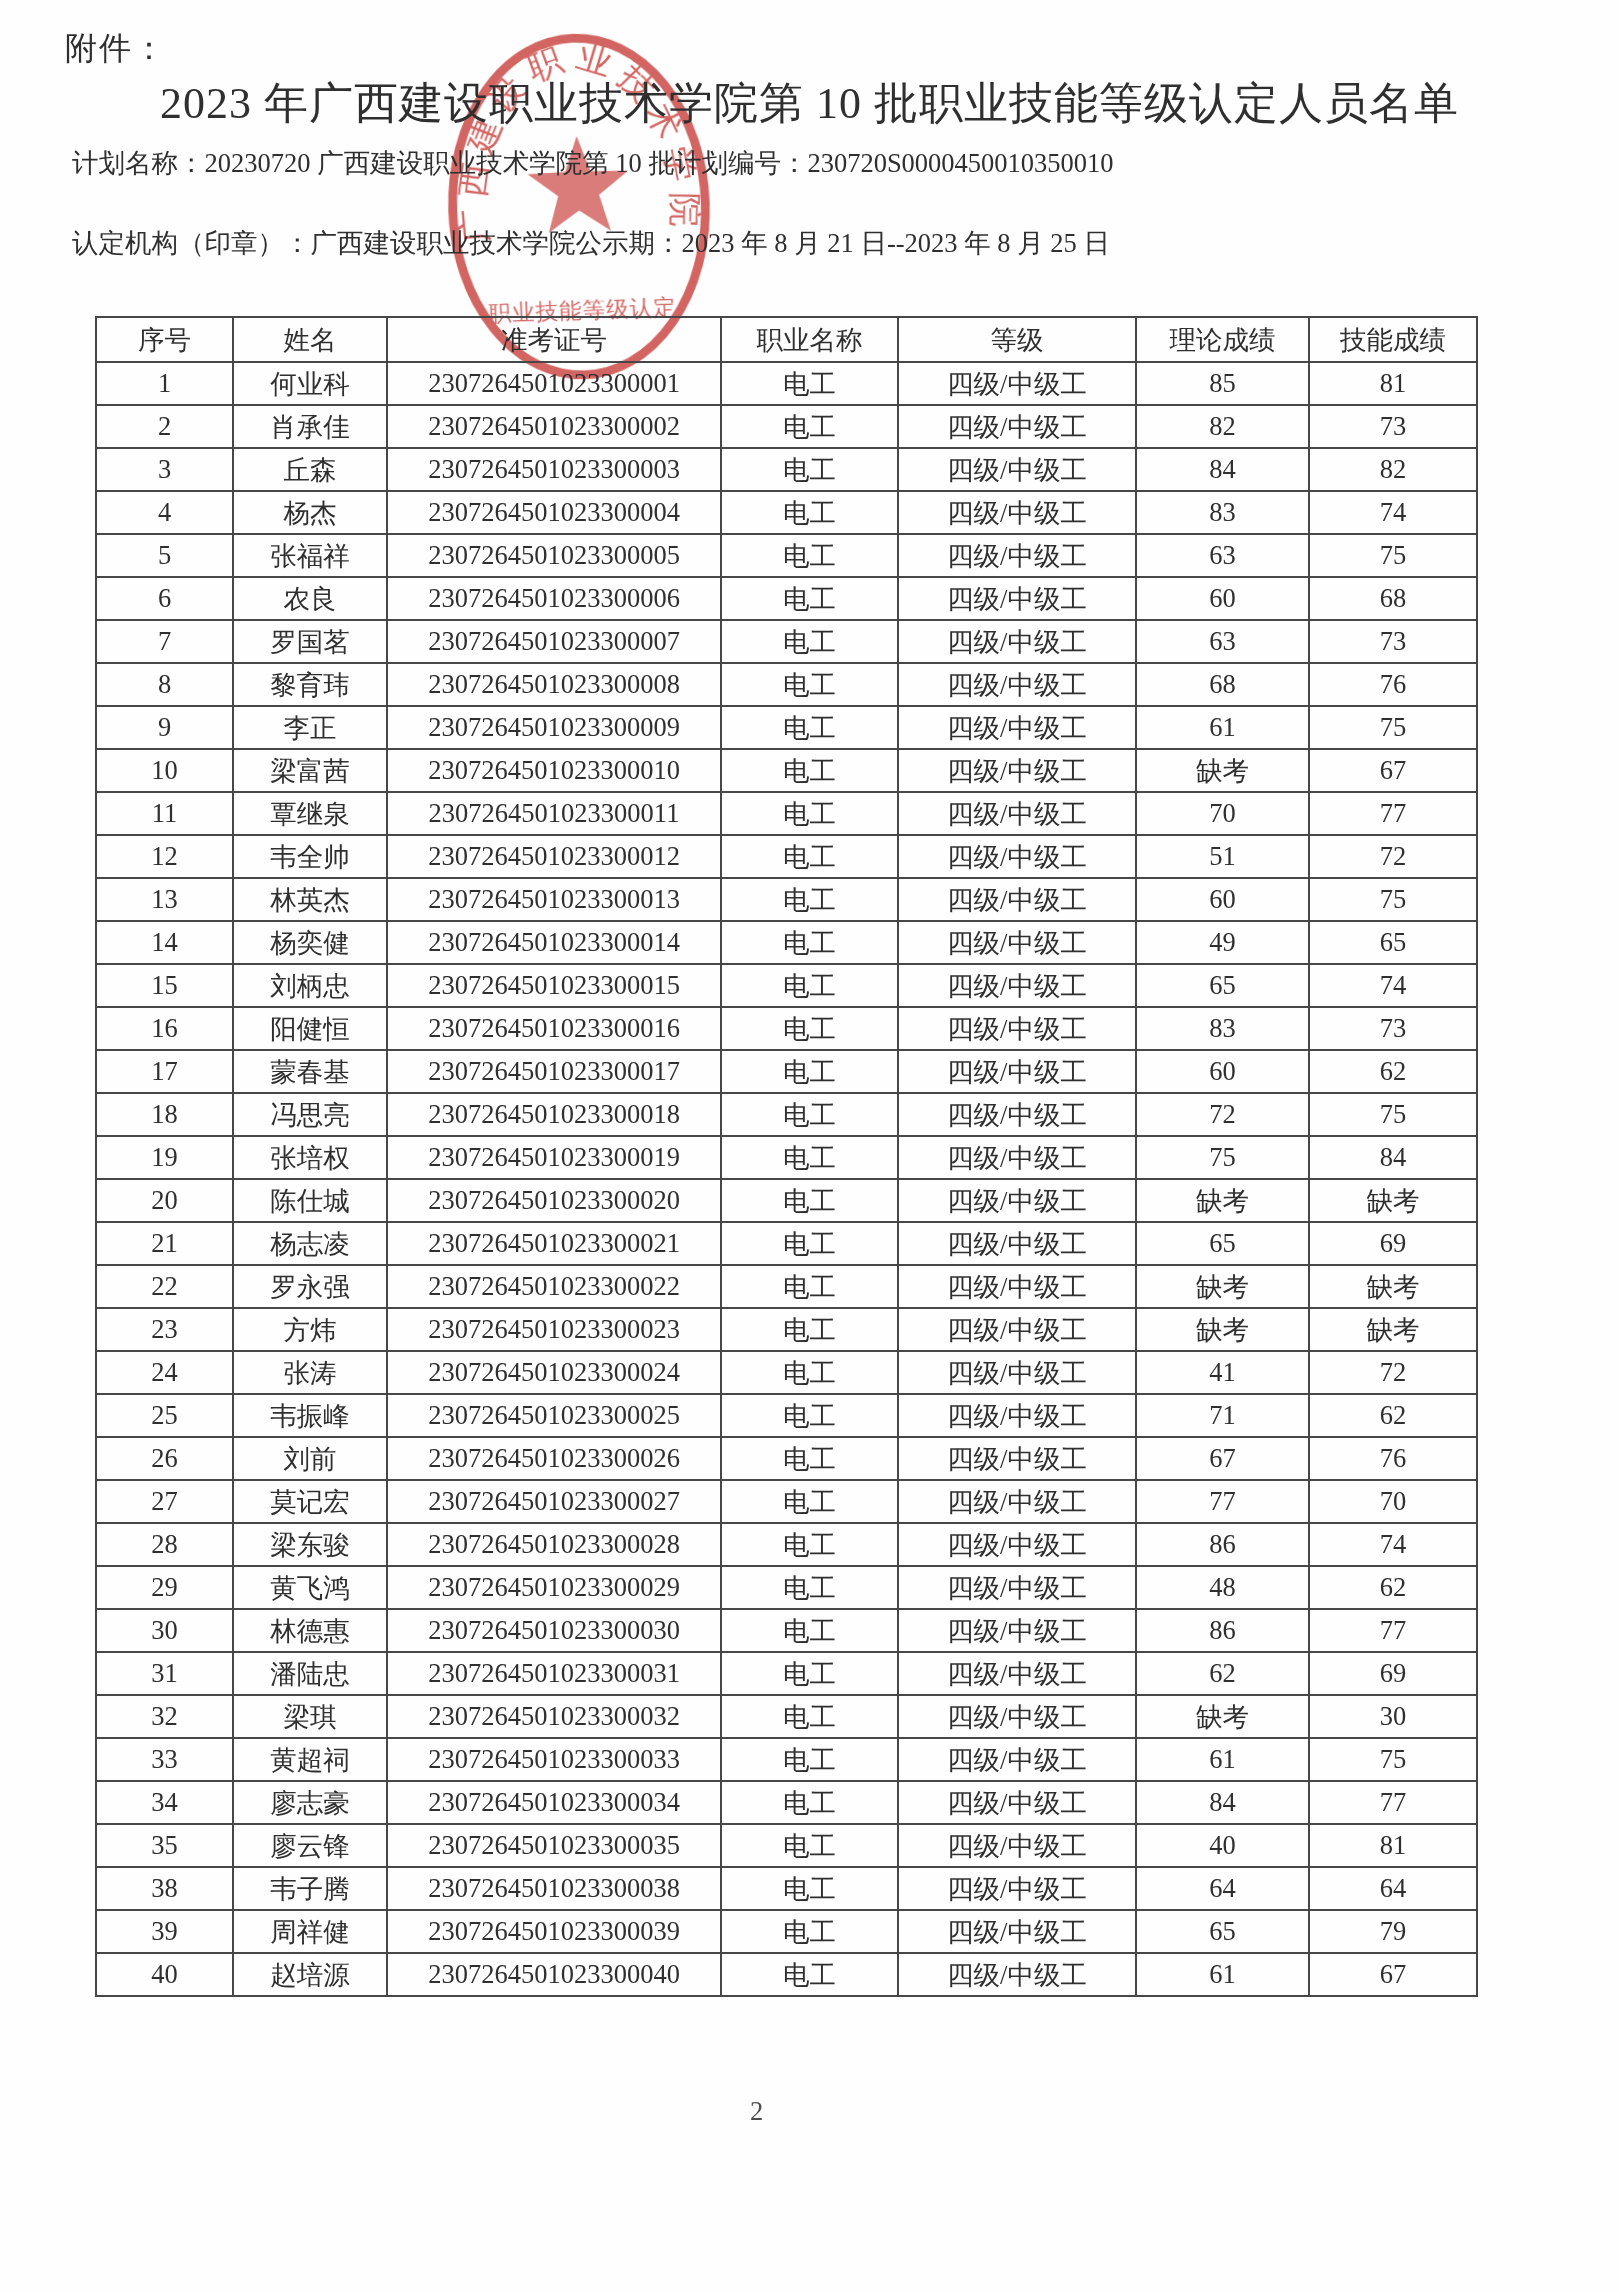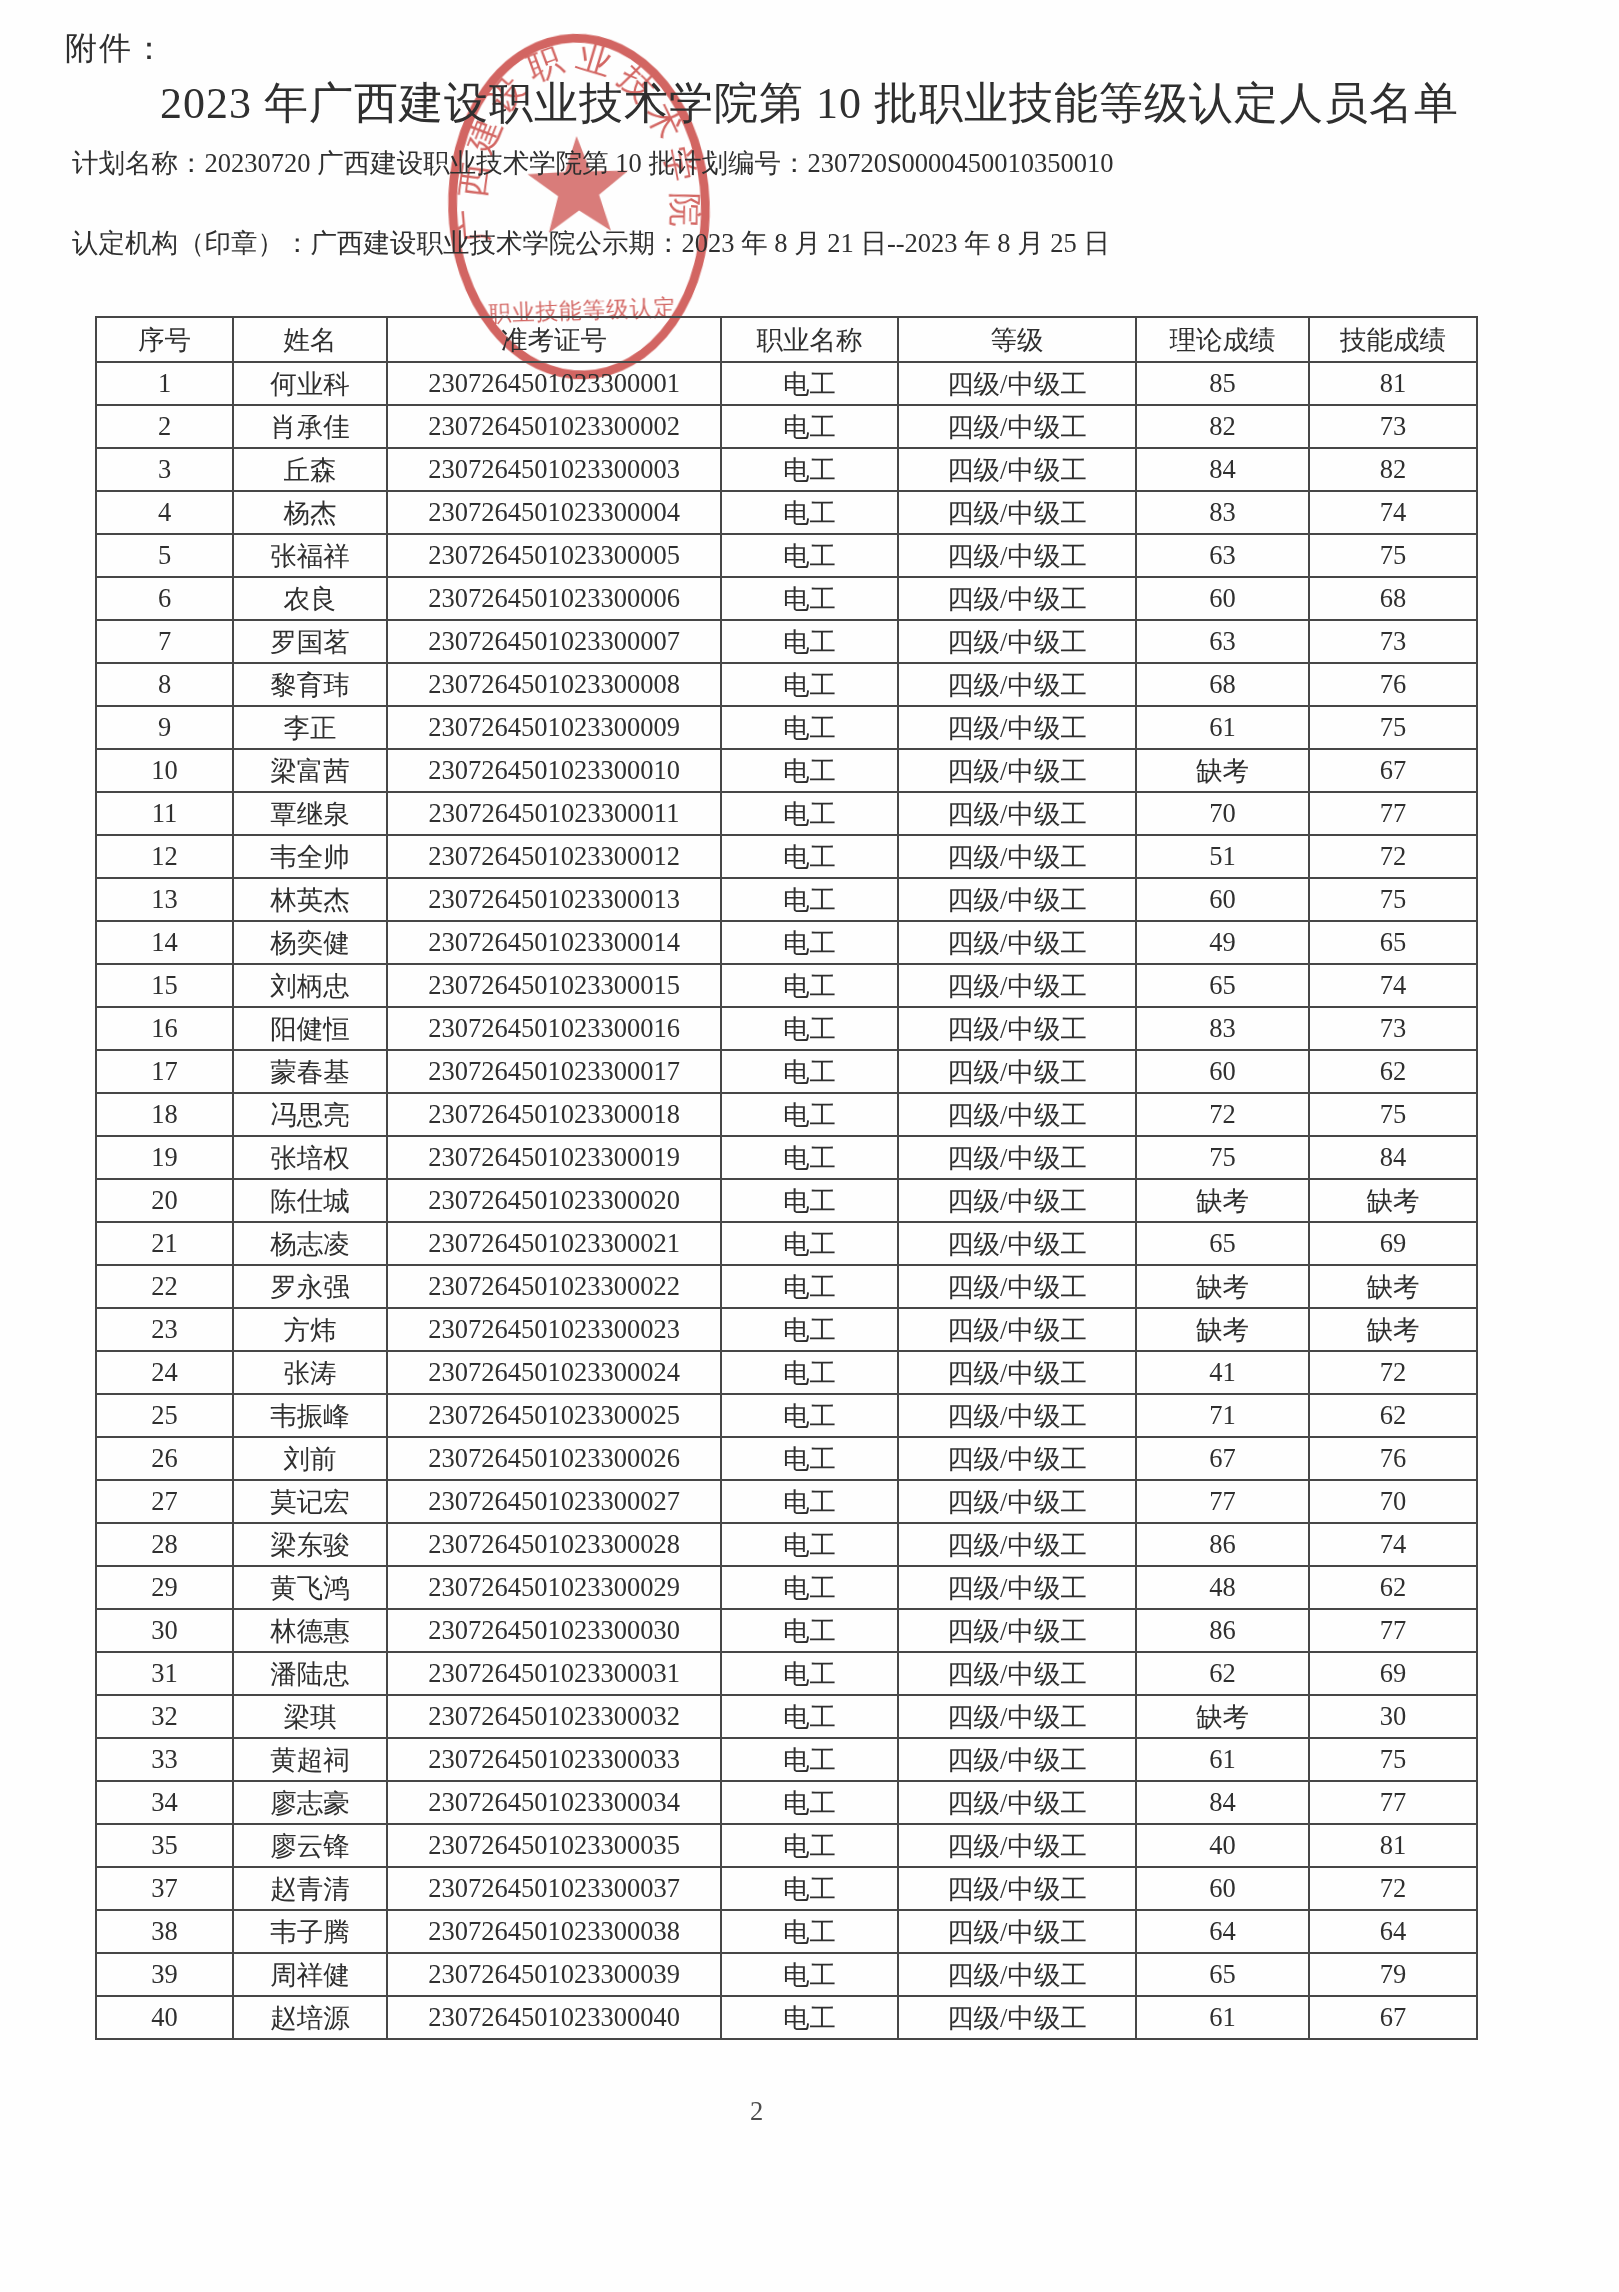--- a/index.html
+++ b/index.html
@@ -421,29 +421,20 @@
         <tr>
           <td>35</td>
           <td>廖云锋</td>
           <td>2307264501023300035</td>
           <td>电工</td>
           <td>四级/中级工</td>
           <td>40</td>
           <td>81</td>
         </tr>
         <tr>
-          <td>37</td>
-          <td>赵青清</td>
-          <td>2307264501023300037</td>
-          <td>电工</td>
-          <td>四级/中级工</td>
-          <td>60</td>
-          <td>72</td>
-        </tr>
-        <tr>
           <td>38</td>
           <td>韦子腾</td>
           <td>2307264501023300038</td>
           <td>电工</td>
           <td>四级/中级工</td>
           <td>64</td>
           <td>64</td>
         </tr>
         <tr>
           <td>39</td>

